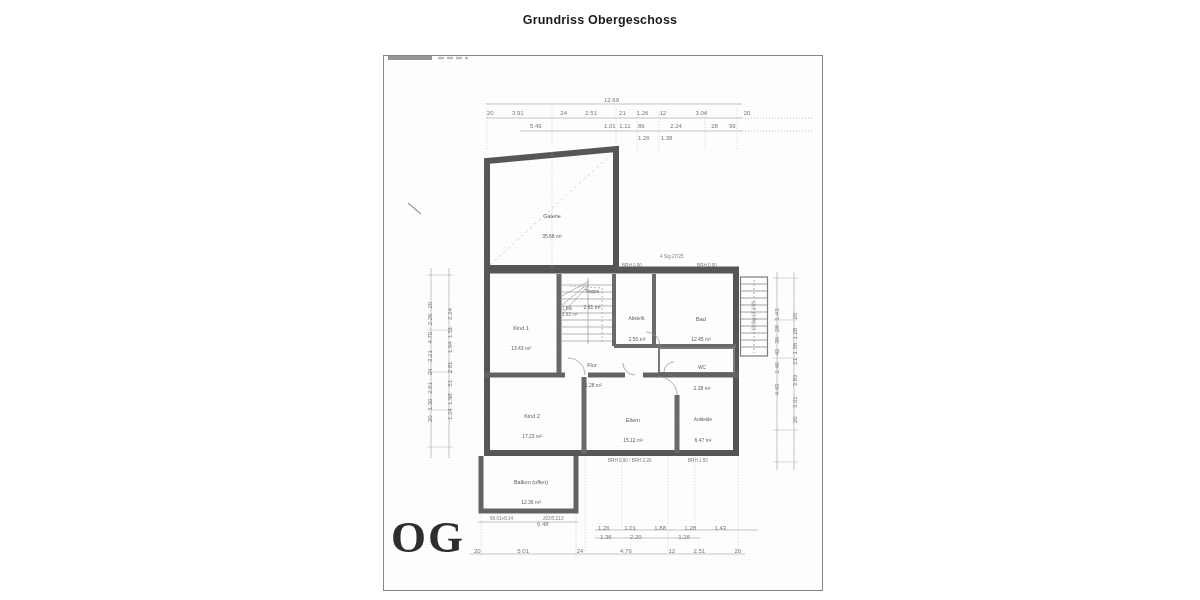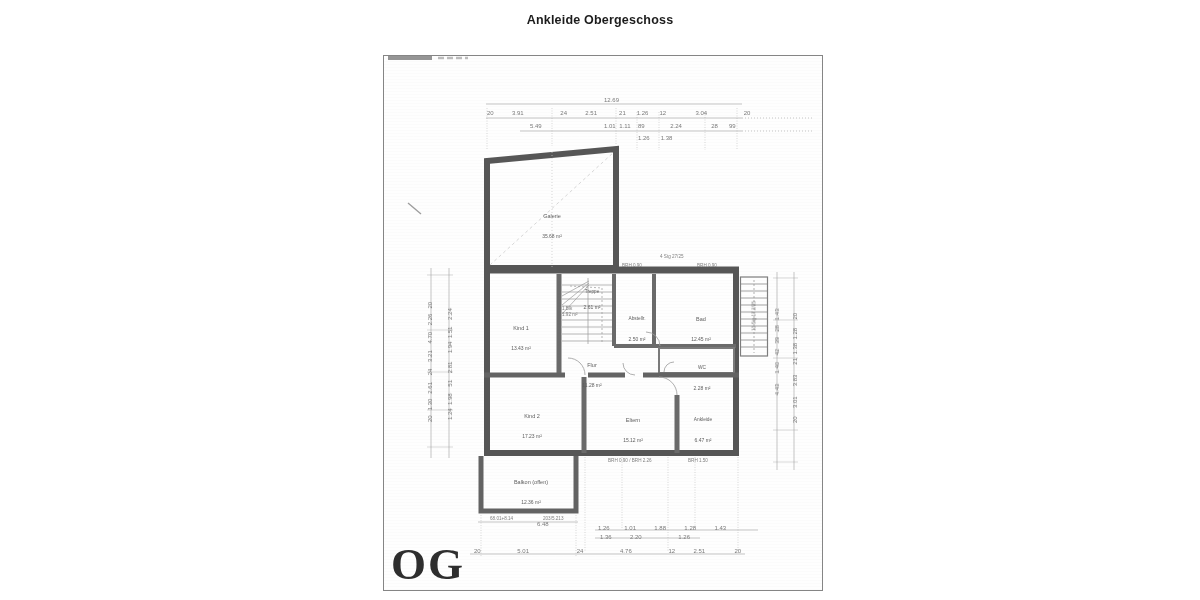--- a/index.html
+++ b/index.html
@@ -11,26 +11,26 @@
     background-image:repeating-linear-gradient(0deg,rgba(0,0,0,.012) 0 1px,transparent 1px 3px);}
   svg.plan{position:absolute;left:0;top:0;pointer-events:none;}
   .t{position:absolute;white-space:pre;color:#6b6b6b;filter:blur(.3px);}
   .room{font-size:5.5px;line-height:6.5px;text-align:center;transform:translateX(-50%);color:#5e5e5e;}
   .room .ra{font-size:5px;}
   .dim{font-size:6px;color:#7a7a7a;word-spacing:2px;}
   .dimv{font-size:6px;color:#7a7a7a;transform:translate(-50%,-50%) rotate(-90deg);}
   .ann{font-size:4.6px;color:#7f7f7f;}
   .annv{font-size:4.6px;color:#7f7f7f;transform:translate(-50%,-50%) rotate(-90deg);}
   .og{position:absolute;left:391px;top:511px;font-family:"Liberation Serif",serif;
-    font-weight:bold;font-size:45px;color:#2e2e2e;letter-spacing:2px;filter:blur(.5px);margin-top:27px;}
+    font-weight:bold;font-size:45px;color:#2e2e2e;letter-spacing:2px;filter:blur(.5px);}
 </style>
 </head>
 <body>
 
-<div class="page-title">Ankleide Obergeschoss</div>
+<div class="page-title">Grundriss Obergeschoss</div>
 
 <div class="scan-page"></div>
 
 <svg class="plan" width="1200" height="600" viewBox="0 0 1200 600">
   <defs>
     <filter id="b" x="-5%" y="-5%" width="110%" height="110%">
       <feGaussianBlur stdDeviation="0.4"></feGaussianBlur>
     </filter>
   </defs>
   <g filter="url(#b)">

